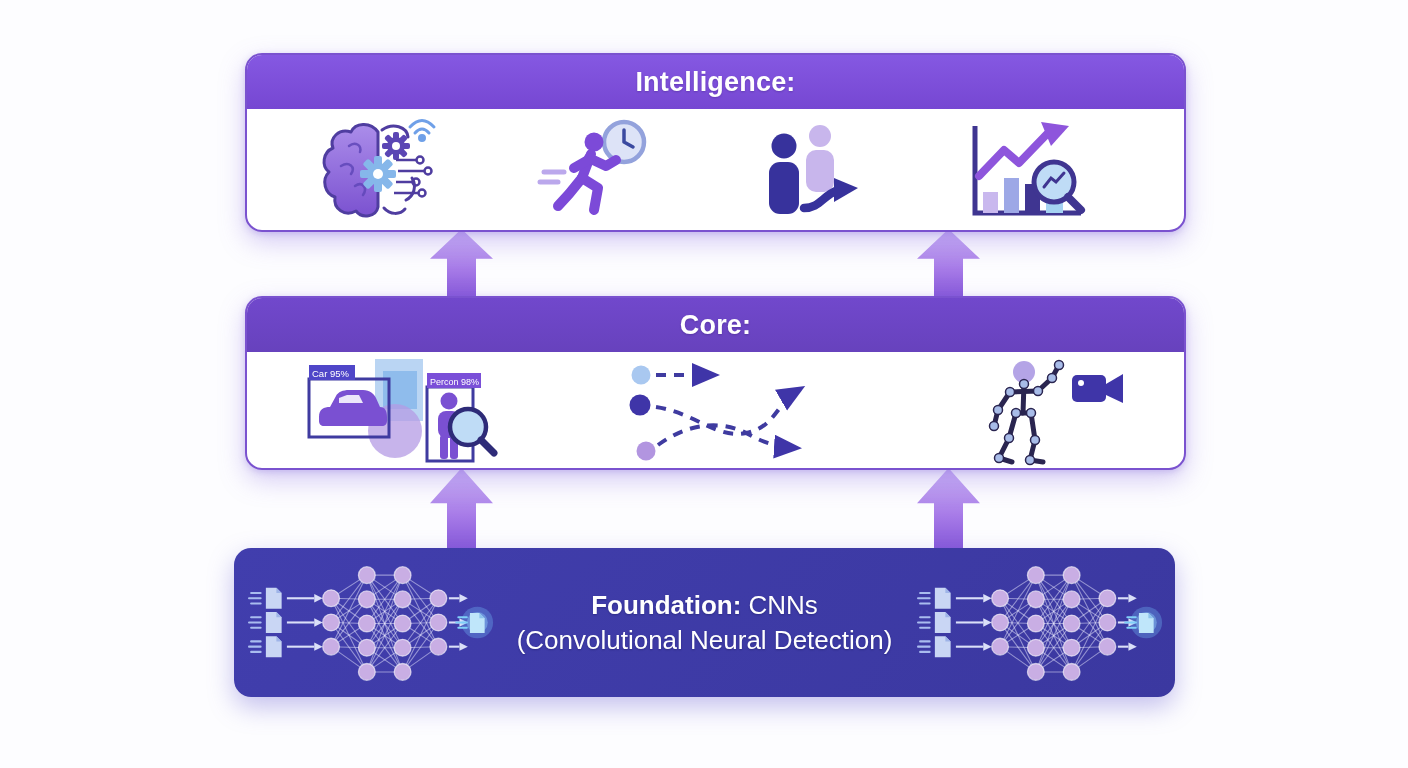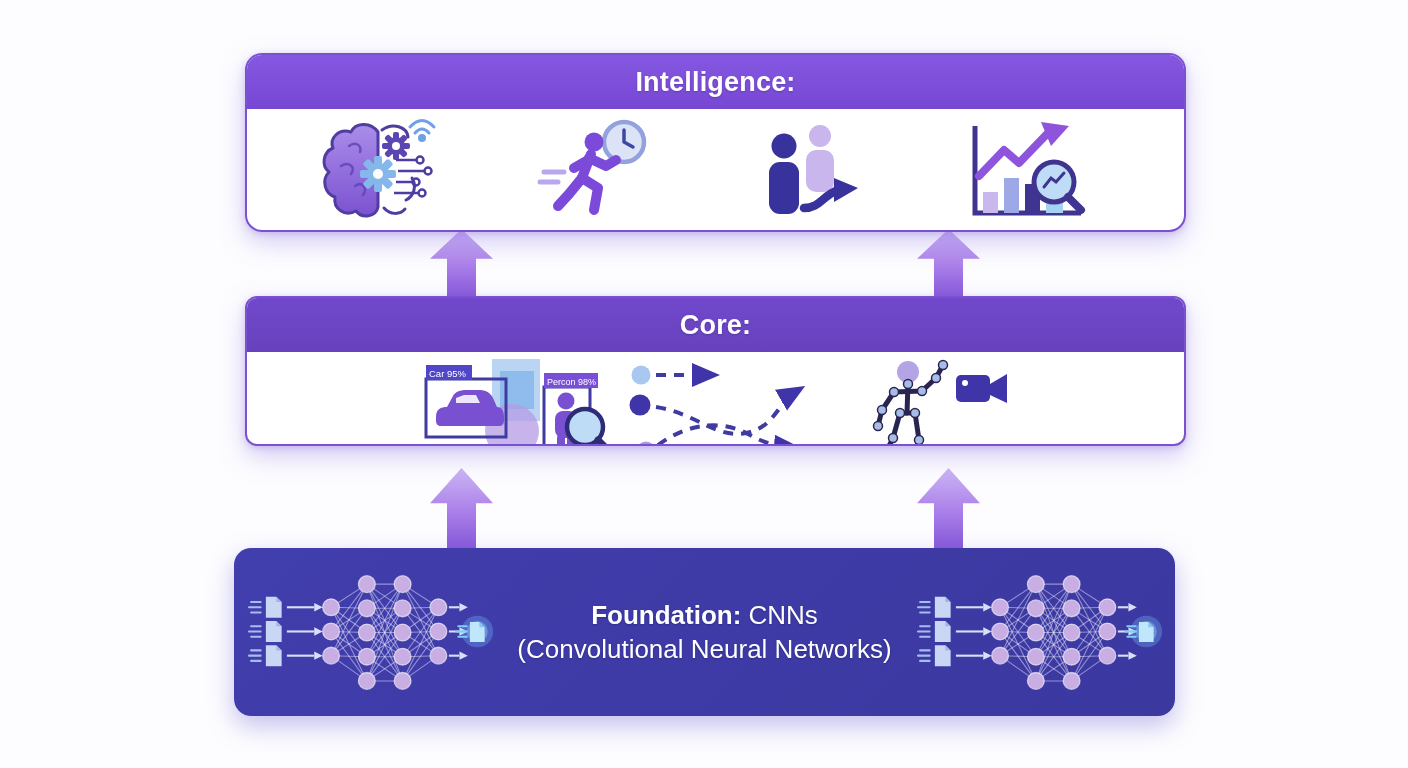--- a/index.html
+++ b/index.html
@@ -21,34 +21,34 @@
   }
   .layer-header{
     height:54px;display:flex;align-items:center;justify-content:center;
     color:#ffffff;font-size:27px;letter-spacing:.2px;
     text-shadow:0 1px 2px rgba(30,10,80,.25);
     white-space:pre;
   }
   .layer-header .bold{font-weight:700;}
   #intelligence-layer{top:53px;height:179px;}
   #intelligence-layer .layer-header{background:linear-gradient(180deg,#8558e2 0%,#7647d2 100%);}
-  #core-layer{top:296px;height:150px;border-radius:12px;}
+  #core-layer{top:296px;height:174px;}
   #core-layer .layer-header{background:linear-gradient(180deg,#7148cc 0%,#6742bd 100%);}
 
   .icon-row{
     display:flex;align-items:center;height:124px;box-sizing:border-box;
   }
   #intelligence-layer .icon-row{padding:0 52px 0 28px;}
   #intelligence-layer .icon-cell{flex:1;display:flex;align-items:center;justify-content:center;}
-  #core-layer .icon-row{height:118px;padding:0 60px 0 40px;justify-content:center;gap:8px;}
+  #core-layer .icon-row{height:118px;padding:0 60px 0 40px;justify-content:space-between;gap:8px;}
   #core-layer .icon-cell{display:flex;align-items:center;justify-content:center;}
 
   
   #foundation-layer{
-    position:absolute;left:234px;top:548px;width:941px;height:168px;
+    position:absolute;left:234px;top:548px;width:941px;height:149px;
     border-radius:17px;z-index:2;
     background:linear-gradient(135deg,#413ead 0%,#3b38a0 100%);
     box-shadow:0 10px 26px rgba(110,100,210,.4);
     display:flex;align-items:center;justify-content:space-between;
     box-sizing:border-box;padding:4px 10px;
   }
   .foundation-text{
     flex:1;text-align:center;color:#ffffff;font-size:26px;line-height:1.32;
     text-shadow:0 1px 2px rgba(10,10,60,.3);
   }
@@ -404,21 +404,21 @@
         <g stroke="#7fd0f8" stroke-width="2" stroke-linecap="round">
           <line x1="199" y1="62" x2="207" y2="62"></line>
           <line x1="197" y1="67" x2="207" y2="67"></line>
           <line x1="199" y1="72" x2="207" y2="72"></line>
         </g>
         <path d="M210,58 h9 l5,5 v14 h-14 z" fill="#bfe6fa"></path>
         <path d="M219,58 l5,5 h-5 z" fill="#8cc3ec"></path>
       </svg>
     <div class="foundation-text">
       <div><span class="bold">Foundation:</span><span> CNNs</span></div>
-      <div>(Convolutional Neural Networks)</div>
+      <div>(Convolutional Neural Detection)</div>
     </div>
     <svg class="nn-svg" width="252" height="142" viewBox="0 0 230 135">
         <line x1="78" y1="44" x2="112" y2="22" stroke="rgba(235,235,255,.5)" stroke-width="1"></line>
         <line x1="78" y1="44" x2="112" y2="45" stroke="rgba(235,235,255,.5)" stroke-width="1"></line>
         <line x1="78" y1="44" x2="112" y2="68" stroke="rgba(235,235,255,.5)" stroke-width="1"></line>
         <line x1="78" y1="44" x2="112" y2="91" stroke="rgba(235,235,255,.5)" stroke-width="1"></line>
         <line x1="78" y1="44" x2="112" y2="114" stroke="rgba(235,235,255,.5)" stroke-width="1"></line>
         <line x1="78" y1="67" x2="112" y2="22" stroke="rgba(235,235,255,.5)" stroke-width="1"></line>
         <line x1="78" y1="67" x2="112" y2="45" stroke="rgba(235,235,255,.5)" stroke-width="1"></line>
         <line x1="78" y1="67" x2="112" y2="68" stroke="rgba(235,235,255,.5)" stroke-width="1"></line>

